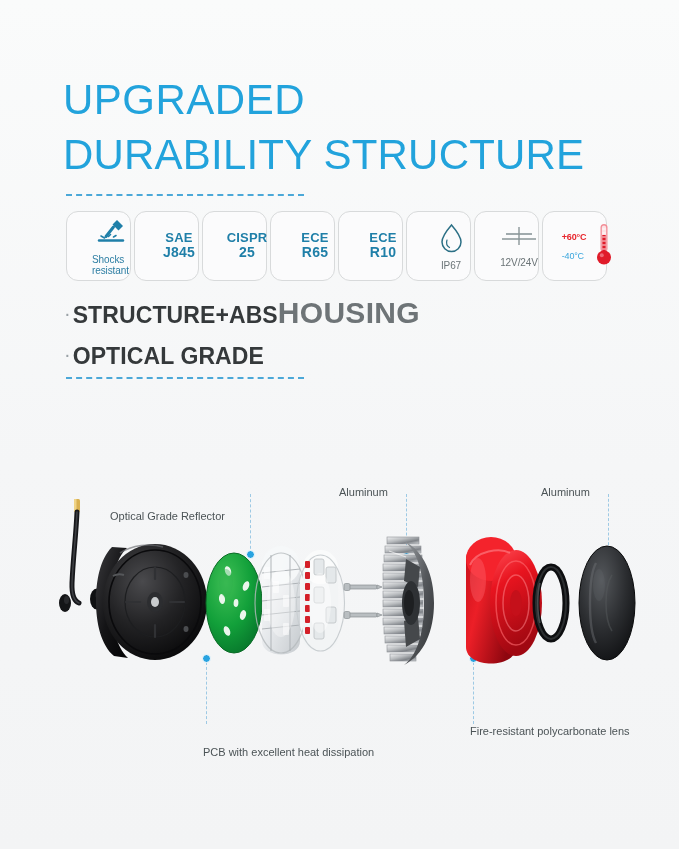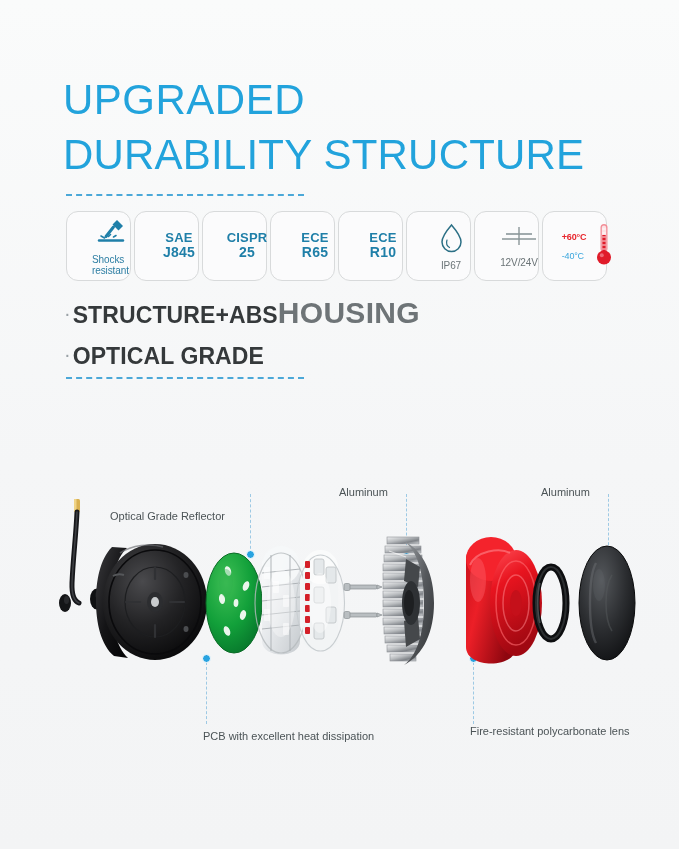--- a/index.html
+++ b/index.html
@@ -151,21 +151,21 @@
   }
   .callout {
     position: absolute;
     font-size: 11px;
     color: #4b5356;
     white-space: nowrap;
   }
   #callout-reflector { left: 110px; top: 486px; margin-top: 24px; }
   #callout-alu1 { left: 339px; top: 486px; }
   #callout-alu2 { left: 541px; top: 486px; }
-  #callout-pcb { left: 203px; top: 730px; }
+  #callout-pcb { left: 203px; top: 746px; }
   #callout-lens { left: 470px; top: 725px; }
 
   .leader {
     position: absolute;
     width: 0;
     border-left: 1.5px dashed #9dc9e4;
   }
   .dot {
     position: absolute;
     width: 9px;

